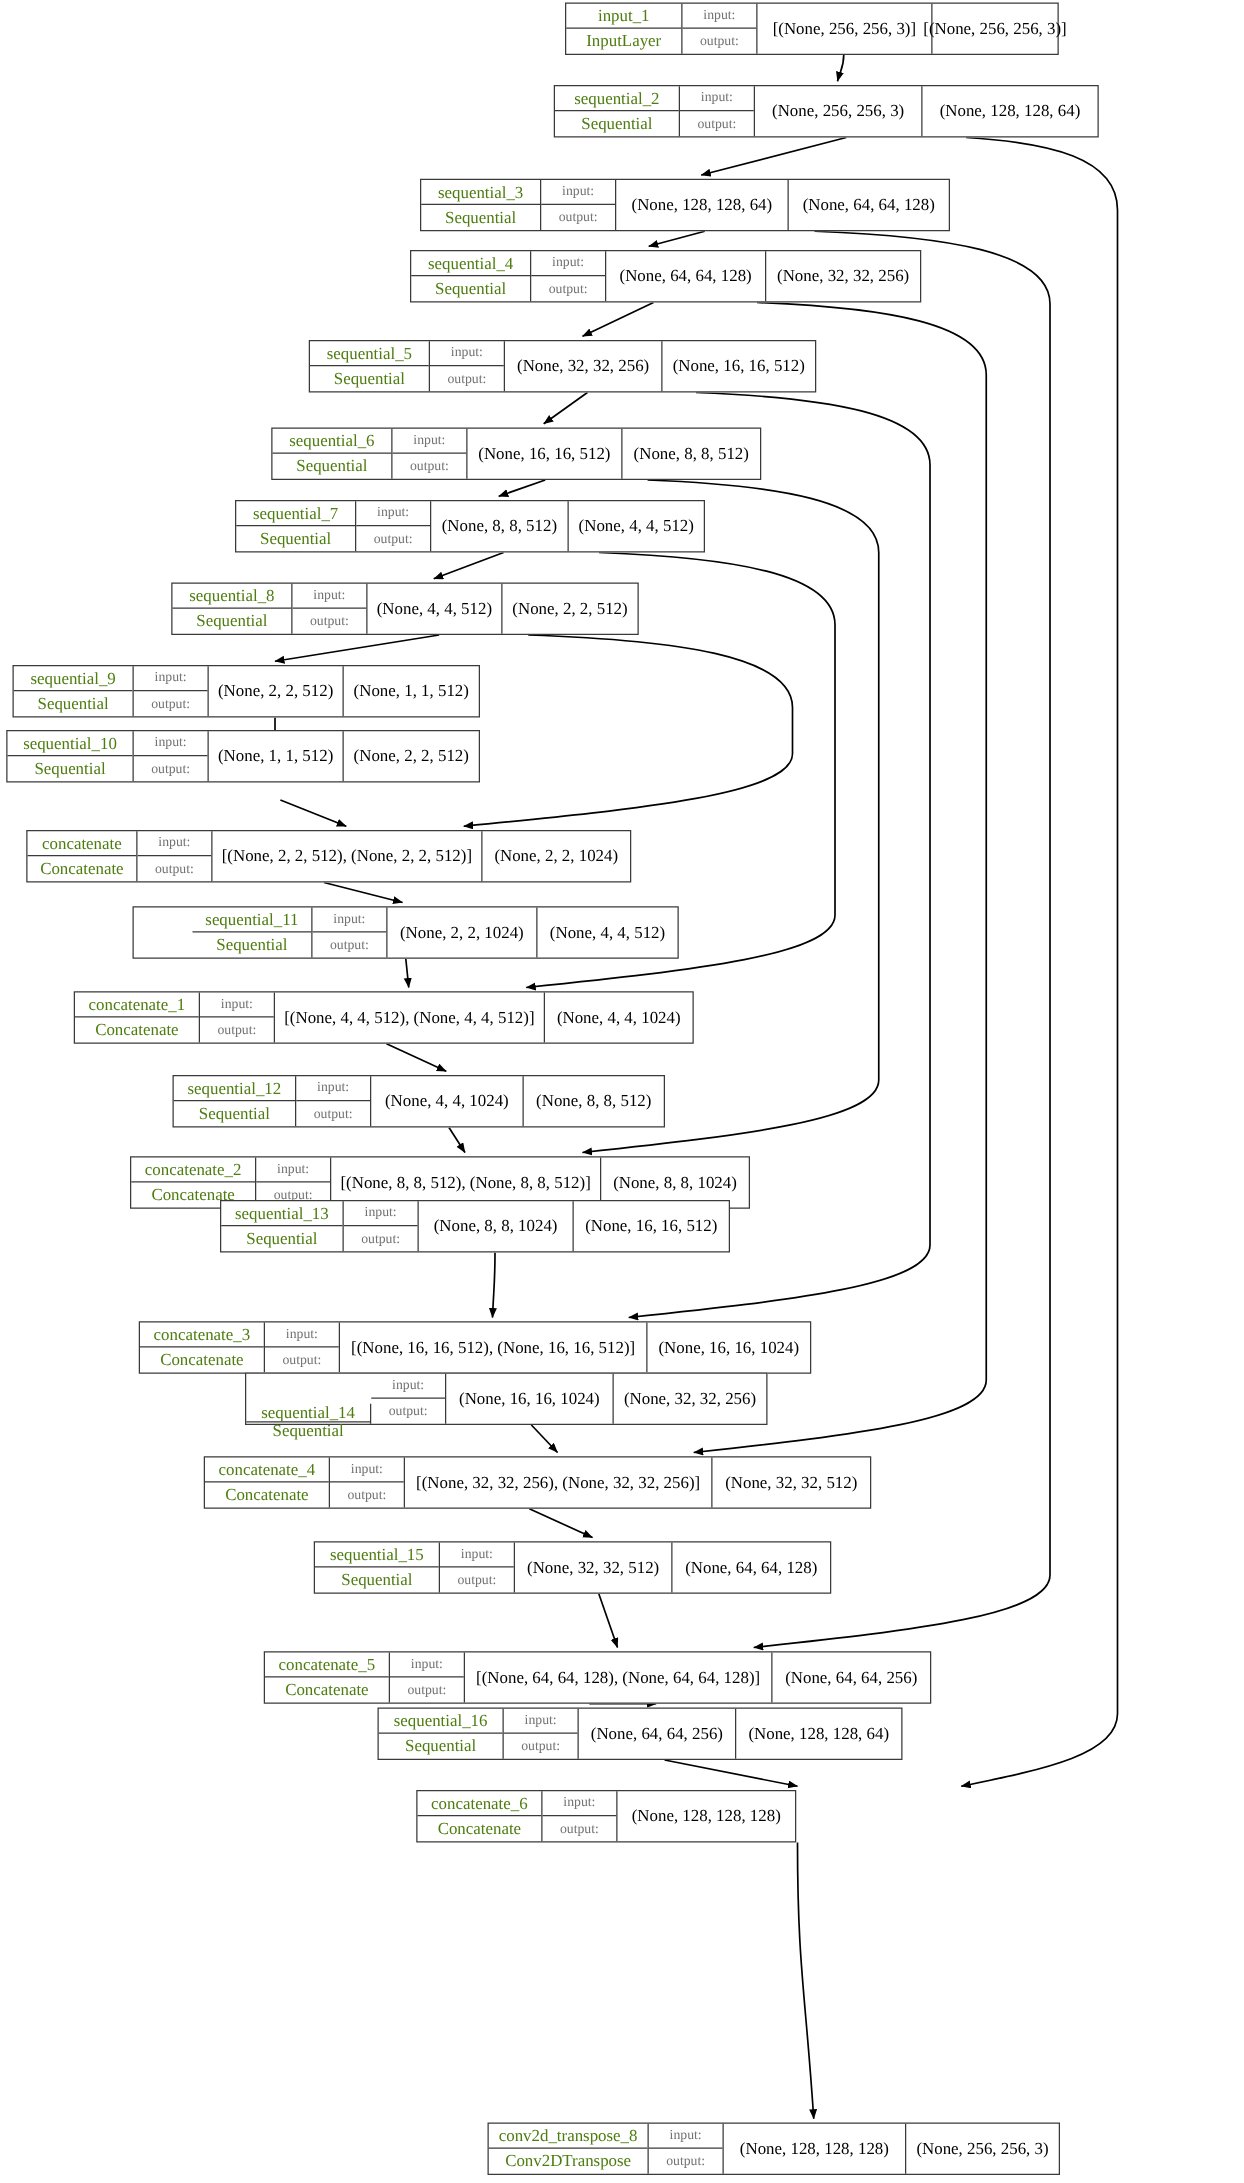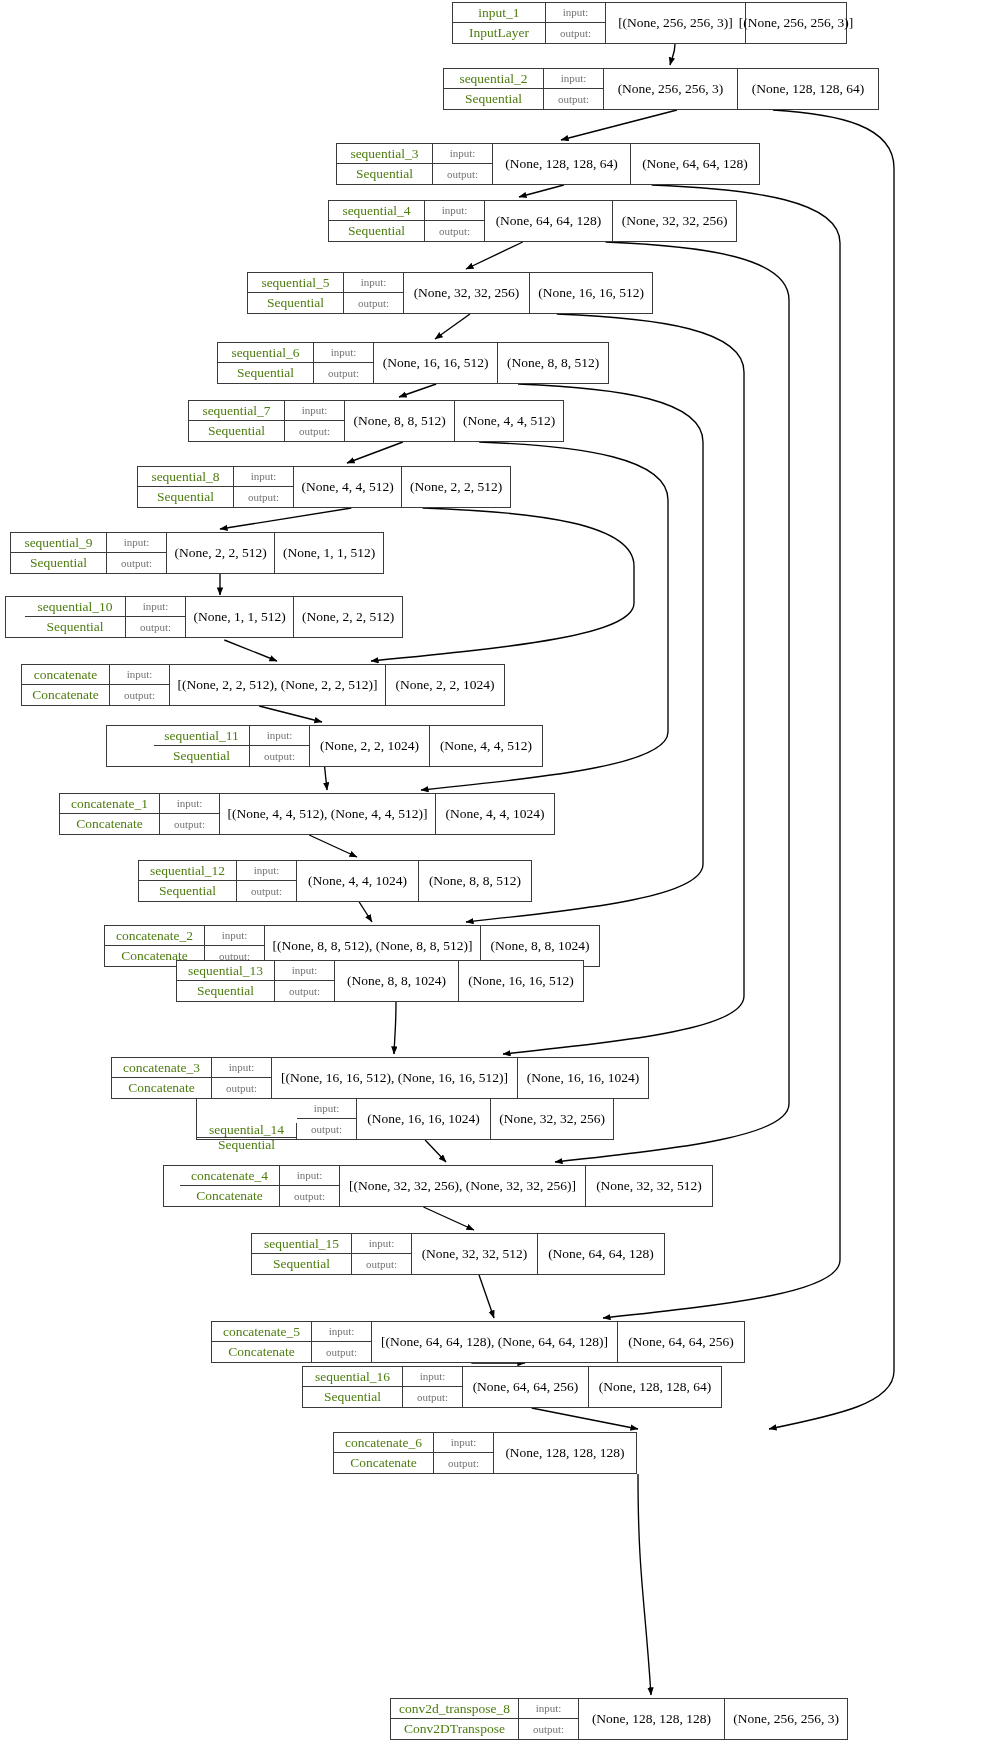--- a/index.html
+++ b/index.html
@@ -227,21 +227,21 @@
           <div class="nm">sequential_9</div>
           <div class="ty">Sequential</div>
         </div>
         <div class="iolabels" style="width: 60px;">
           <div class="i">input:</div>
           <div class="o">output:</div>
         </div>
         <div class="shape inshape" style="width: 108px;">(None, 2, 2, 512)</div>
         <div class="shape outshape" style="width: 108px;">(None, 1, 1, 512)</div>
       </div>
-      <div class="node" style="left: 5px; top: 596px; padding-left: 19px;">
+      <div class="node" style="left: 5px; top: 584px;">
         <div class="names" style="width: 101px;">
           <div class="nm">sequential_10</div>
           <div class="ty">Sequential</div>
         </div>
         <div class="iolabels" style="width: 60px;">
           <div class="i">input:</div>
           <div class="o">output:</div>
         </div>
         <div class="shape inshape" style="width: 108px;">(None, 1, 1, 512)</div>
         <div class="shape outshape" style="width: 108px;">(None, 2, 2, 512)</div>
@@ -335,21 +335,21 @@
           <div class="nm">sequential_14</div>
           <div class="ty">Sequential</div>
         </div>
         <div class="iolabels" style="width: 60px;">
           <div class="i">input:</div>
           <div class="o">output:</div>
         </div>
         <div class="shape inshape" style="width: 134px;">(None, 16, 16, 1024)</div>
         <div class="shape outshape" style="width: 122px;">(None, 32, 32, 256)</div>
       </div>
-      <div class="node" style="left: 163px; top: 1165px; padding-left: 16px;">
+      <div class="node" style="left: 163px; top: 1165px;">
         <div class="names" style="width: 100px;">
           <div class="nm">concatenate_4</div>
           <div class="ty">Concatenate</div>
         </div>
         <div class="iolabels" style="width: 60px;">
           <div class="i">input:</div>
           <div class="o">output:</div>
         </div>
         <div class="shape inshape" style="width: 246px;">[(None, 32, 32, 256), (None, 32, 32, 256)]</div>
         <div class="shape outshape" style="width: 126px;">(None, 32, 32, 512)</div>

